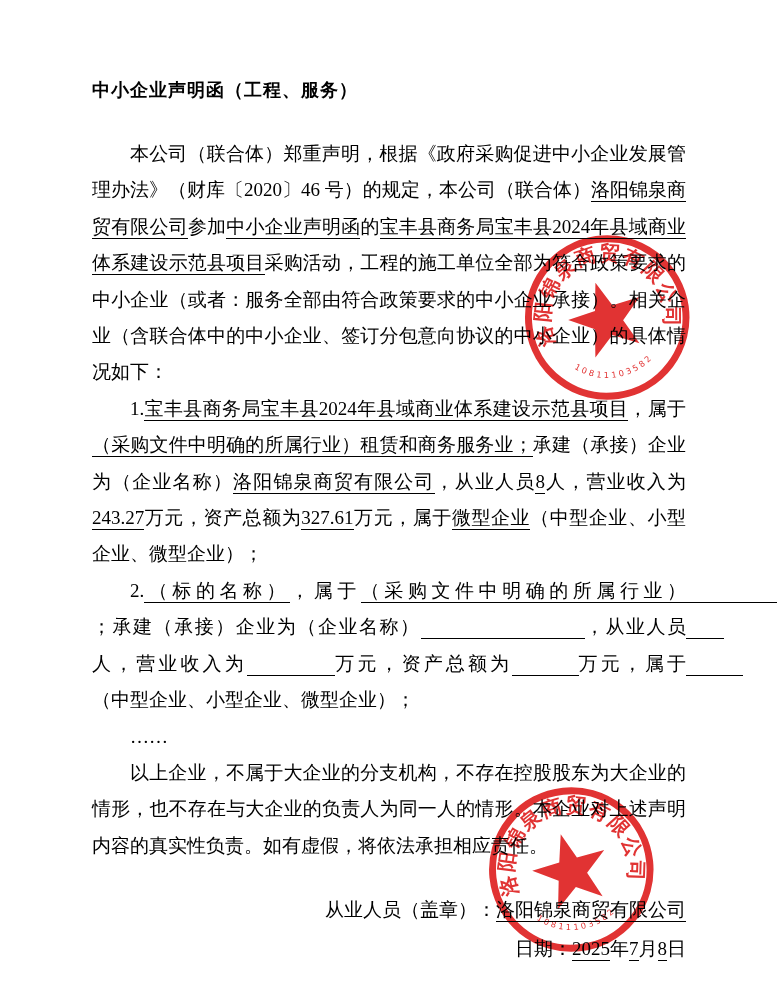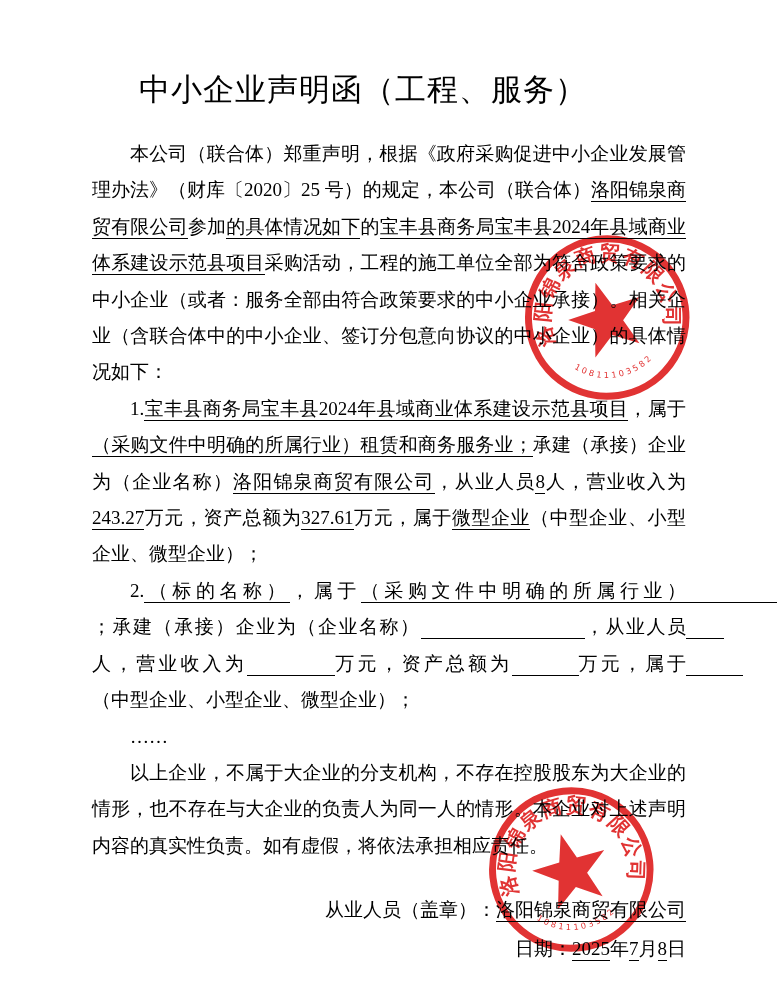--- a/index.html
+++ b/index.html
@@ -7,24 +7,23 @@
     position:relative;
     width:777px; height:992px;
     background:#ffffff;
     overflow:hidden;
     font-family:"Liberation Serif","DejaVu Serif",serif;
     color:#000;
   }
   .doc-title {
     margin:74px 91px 0 92px;
     padding-right:52px;
-    text-align:center;
-    font-size:31px;
+    font-size:18px;
     line-height:32px;
-    font-weight:normal;
+    font-weight:bold;
     letter-spacing:1px;
   }
   .doc-body {
     margin:30px 91px 0 92px;
     font-size:19px;
     line-height:36.4px;
     text-align:justify;
   }
   .para { margin:0; text-indent:2em; }
   .u { border-bottom:1px solid #000; padding-bottom:1px; }
@@ -46,21 +45,21 @@
   .seal-serial-text { font-family:"DejaVu Sans","Liberation Sans",sans-serif; }
 </style>
 </head>
 <body>
 
 <div class="page">
 
   <div class="doc-title">中小企业声明函（工程、服务）</div>
 
   <div class="doc-body">
-      <p class="para"><span>本公司（联合体）郑重声明，根据《政府采购促进中小企业发展管理办法》（财库〔2020〕25 号）的规定，本公司（联合体）</span><span class="u">洛阳锦泉商贸有限公司</span><span>参加</span><span class="u">的具体情况如下</span><span>的</span><span class="u">宝丰县商务局宝丰县2024年县域商业体系建设示范县项目</span><span>采购活动，工程的施工单位全部为符合政策要求的中小企业（或者：服务全部由符合政策要求的中小企业承接）。相关企业（含联合体中的中小企业、签订分包意向协议的中小企业）的具体情况如下：</span></p>
+      <p class="para"><span>本公司（联合体）郑重声明，根据《政府采购促进中小企业发展管理办法》（财库〔2020〕46 号）的规定，本公司（联合体）</span><span class="u">洛阳锦泉商贸有限公司</span><span>参加</span><span class="u">中小企业声明函</span><span>的</span><span class="u">宝丰县商务局宝丰县2024年县域商业体系建设示范县项目</span><span>采购活动，工程的施工单位全部为符合政策要求的中小企业（或者：服务全部由符合政策要求的中小企业承接）。相关企业（含联合体中的中小企业、签订分包意向协议的中小企业）的具体情况如下：</span></p>
       <p class="para"><span>1.</span><span class="u">宝丰县商务局宝丰县2024年县域商业体系建设示范县项目</span><span>，属于</span><span class="u">（采购文件中明确的所属行业）租赁和商务服务业；</span><span>承建（承接）企业为（企业名称）</span><span class="u">洛阳锦泉商贸有限公司</span><span>，从业人员</span><span class="u">8</span><span>人，营业收入为</span><span class="u">243.27</span><span>万元，资产总额为</span><span class="u">327.61</span><span>万元，属于</span><span class="u">微型企业</span><span>（中型企业、小型企业、微型企业）；</span></p>
       <p class="para"><span>2.</span><span class="u">（标的名称）</span><span>，属于</span><span class="u">（采购文件中明确的所属行业）　　　　　</span><span>；</span><span>承建（承接）企业为（企业名称）</span><span class="u">　　　　　　　　</span><span>，从业人员</span><span class="u">　　</span><span>人，营业收入为</span><span class="u">　　　　</span><span>万元，资产总额为</span><span class="u">　　　</span><span>万元，属于</span><span class="u">　　　</span><span>（中型企业、小型企业、微型企业）；</span></p>
       <p class="para"><span>……</span></p>
       <p class="para"><span>以上企业，不属于大企业的分支机构，不存在控股股东为大企业的情形，也不存在与大企业的负责人为同一人的情形。本企业对上述声明内容的真实性负责。如有虚假，将依法承担相应责任。</span></p>
     </div>
 
   <div class="signature">
     <div><span>从业人员（盖章）：</span><span class="u">洛阳锦泉商贸有限公司</span></div>
     <div><span>日期：</span><span class="u">2025</span><span>年</span><span class="u">7</span><span>月</span><span class="u">8</span><span>日</span></div>
   </div>

